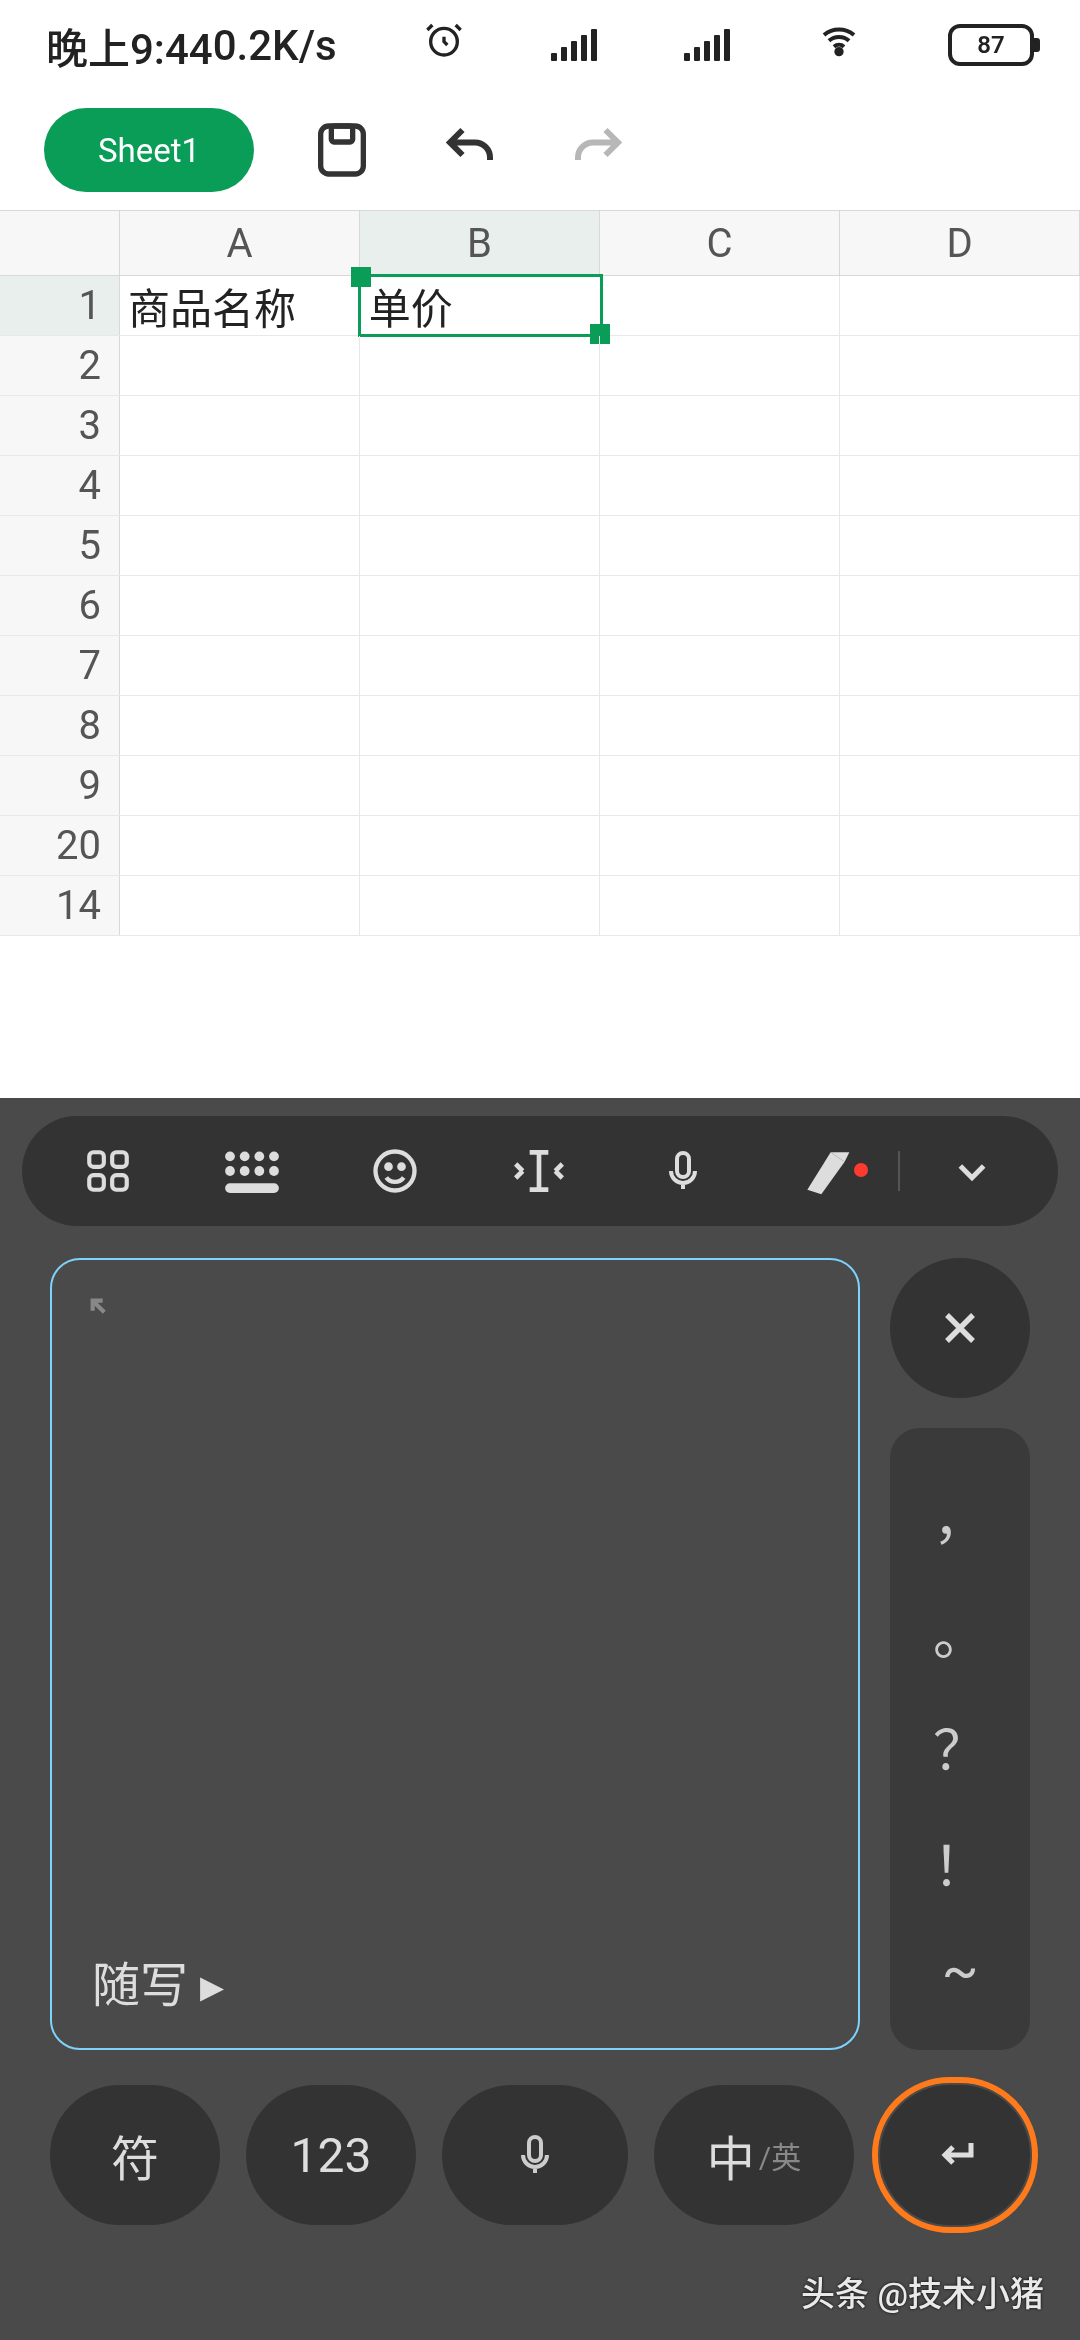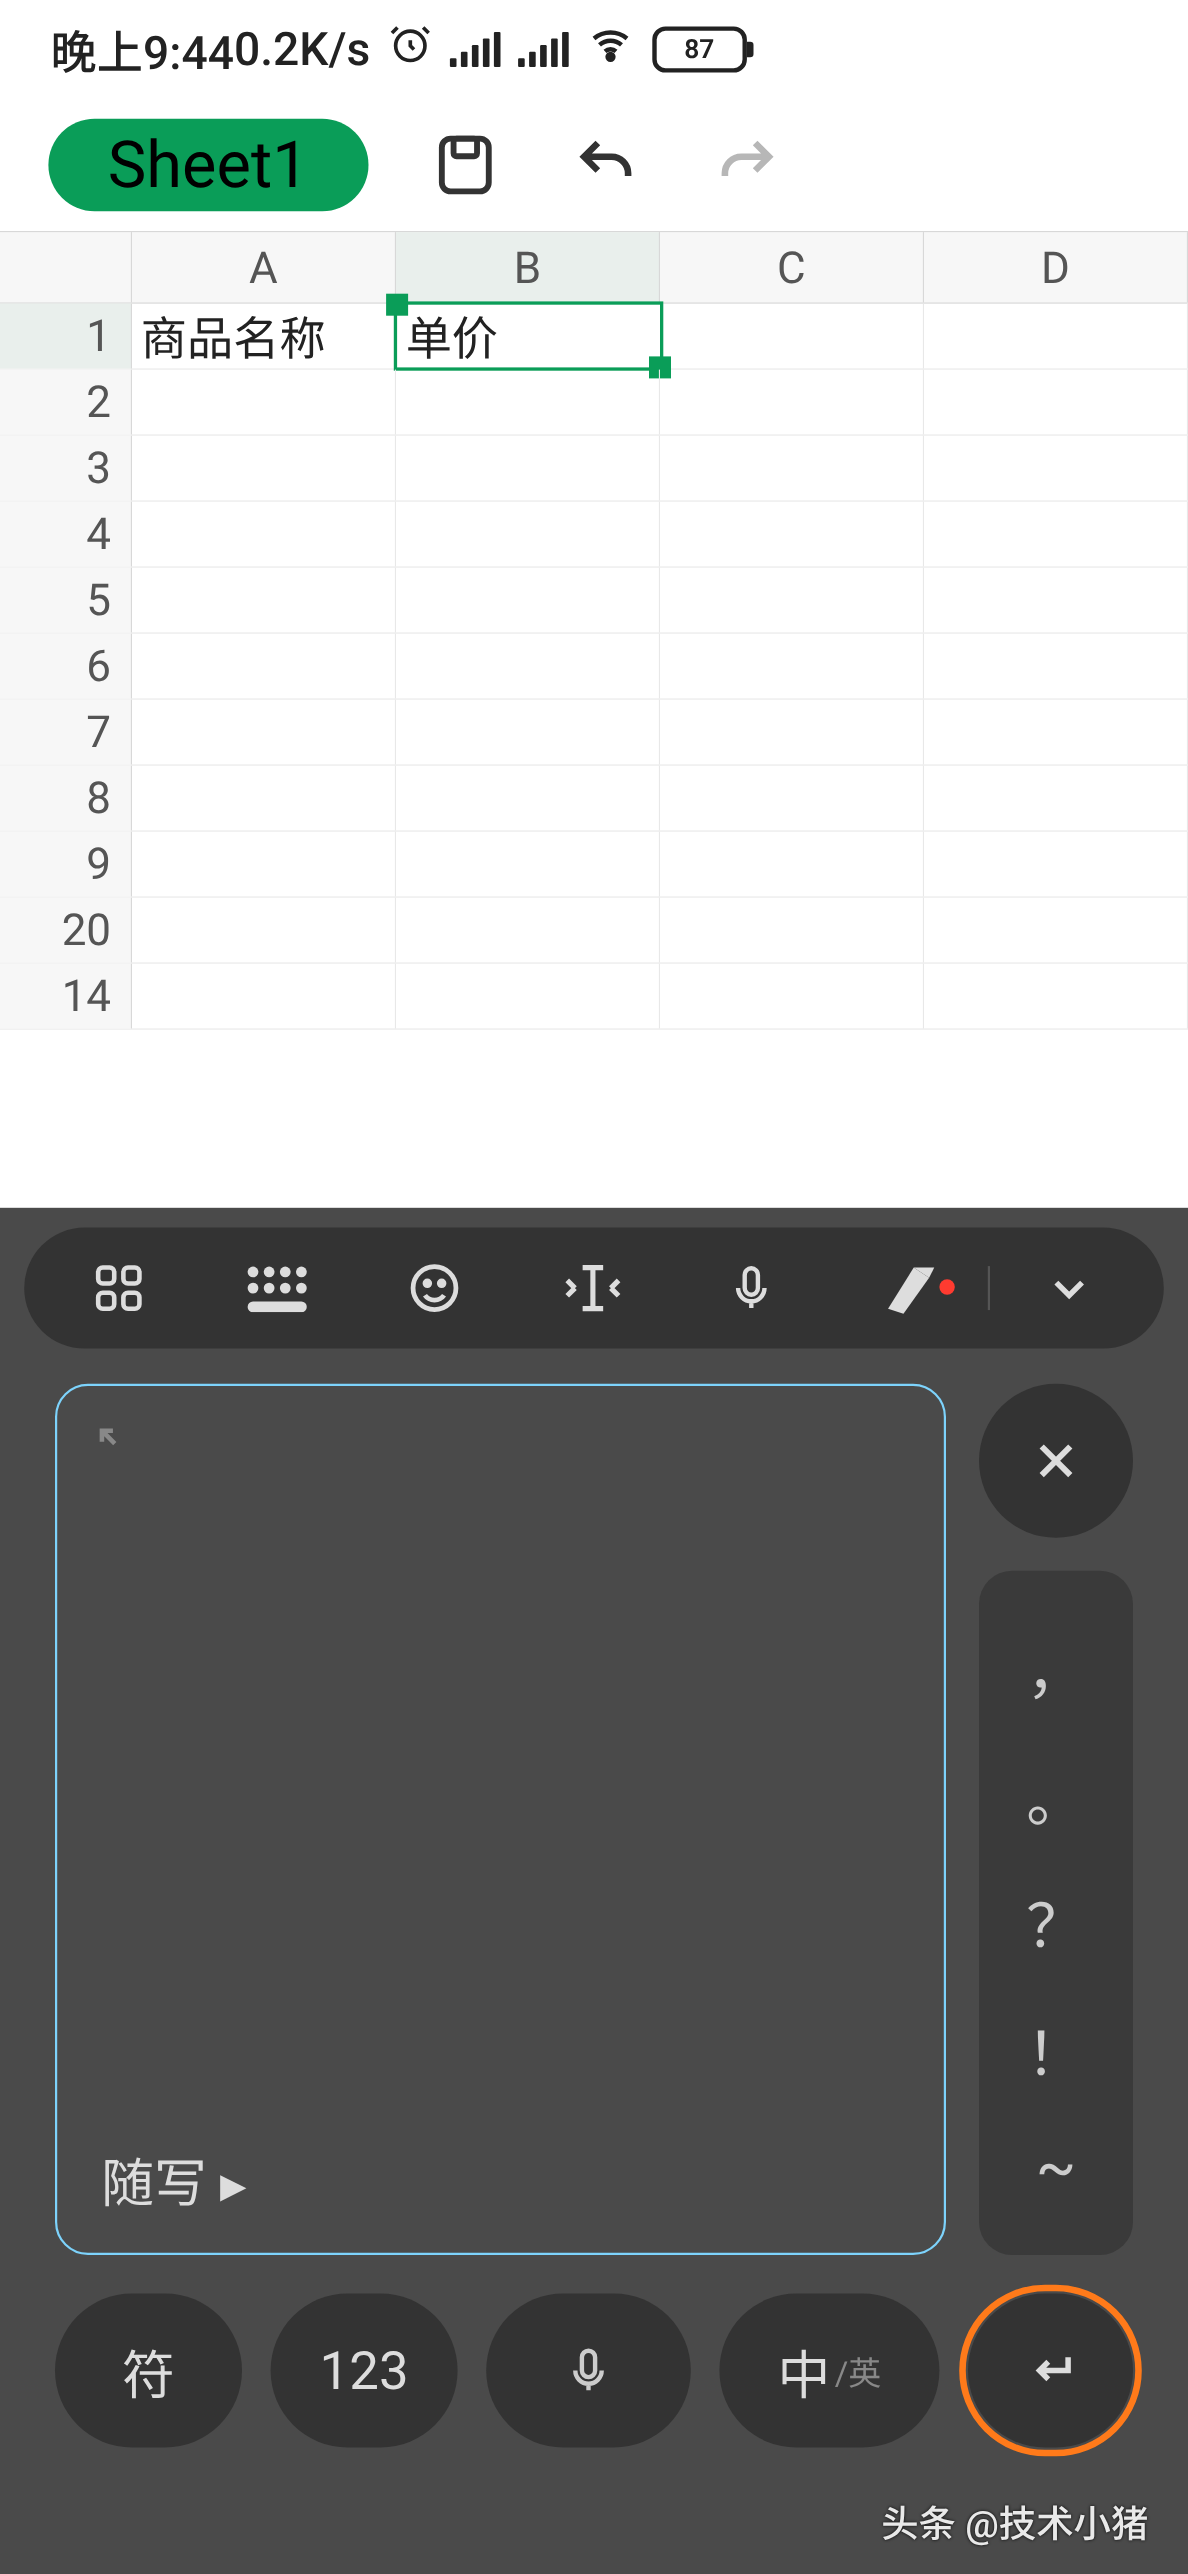--- a/index.html
+++ b/index.html
@@ -1,29 +1,29 @@
 <!DOCTYPE html>
 <html><head>
 <meta charset="utf-8">
 <style>
   * { box-sizing: border-box; margin: 0; padding: 0; font-family: -apple-system, "Segoe UI", Roboto, "Helvetica Neue", Arial, "Noto Sans CJK SC", sans-serif; }
   html, body { width: 1080px; height: 2340px; background: #fff; overflow: hidden; position: relative; user-select: none; }
 
   
   .status-bar { height: 90px; display: flex; align-items: center; padding: 0 46px; font-size: 42px; font-weight: 500; color: #222; }
   .sb-left { flex: 0 0 auto; }
-  .sb-right { flex: 1 1 auto; display: flex; justify-content: flex-start; align-items: center; gap: 16px; }
+  .sb-right { flex: 1 1 auto; display: flex; justify-content: space-between; align-items: center; gap: 16px; }
   .sig { display: inline-flex; align-items: flex-end; gap: 4px; height: 32px; }
   .sig i { display: block; width: 6px; background: #222; border-radius: 1px; }
   .batt { width: 86px; height: 42px; border: 4px solid #222; border-radius: 12px; position: relative; display: flex; align-items: center; justify-content: center; font-size: 24px; font-weight: 600; }
   .batt::after { content: ""; position: absolute; right: -10px; top: 10px; width: 6px; height: 14px; background: #222; border-radius: 0 3px 3px 0; }
 
   
   .app-bar { height: 120px; display: flex; align-items: center; padding: 0 44px; gap: 48px; }
-  .sheet-tab { background: #0a9d58; color: #000000; font-size: 59px; font-weight: 400; height: 84px; padding: 0 54px; border-radius: 42px; display: flex; align-items: center; }
+  .sheet-tab { background: #0a9d58; color: #ffffff; font-size: 33px; font-weight: 400; height: 84px; padding: 0 54px; border-radius: 42px; display: flex; align-items: center; }
   .tool-icon { width: 80px; height: 80px; display: flex; align-items: center; justify-content: center; color: #444; }
 
   
   .grid { position: relative; }
   .hdr-row { display: flex; height: 66px; background: #f7f7f7; border-top: 1px solid #d8d8d8; border-bottom: 1px solid #d8d8d8; }
   .corner { width: 120px; border-right: 1px solid #d8d8d8; }
   .col-hdr { flex: 1 1 0; display: flex; align-items: center; justify-content: center; border-right: 1px solid #d8d8d8; color: #555; font-size: 40px; }
   .col-hdr.sel { background: #e9efec; }
   .data-row { display: flex; height: 60px; border-bottom: 1px solid #e8e8e8; }
   .row-hdr { width: 120px; background: #f7f7f7; border-right: 1px solid #d8d8d8; display: flex; align-items: center; justify-content: flex-end; padding-right: 18px; font-size: 40px; color: #555; }

